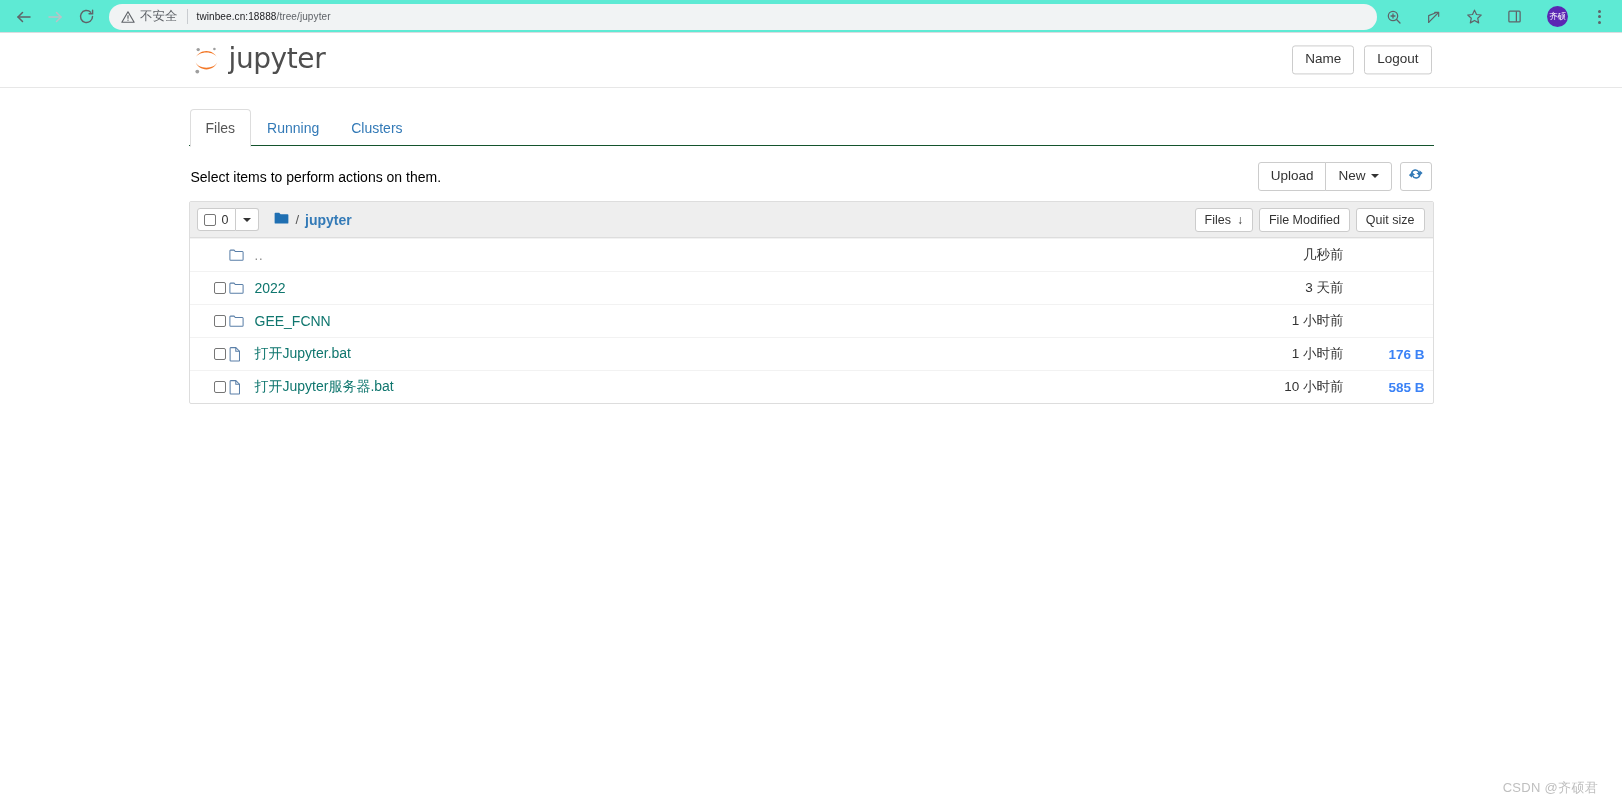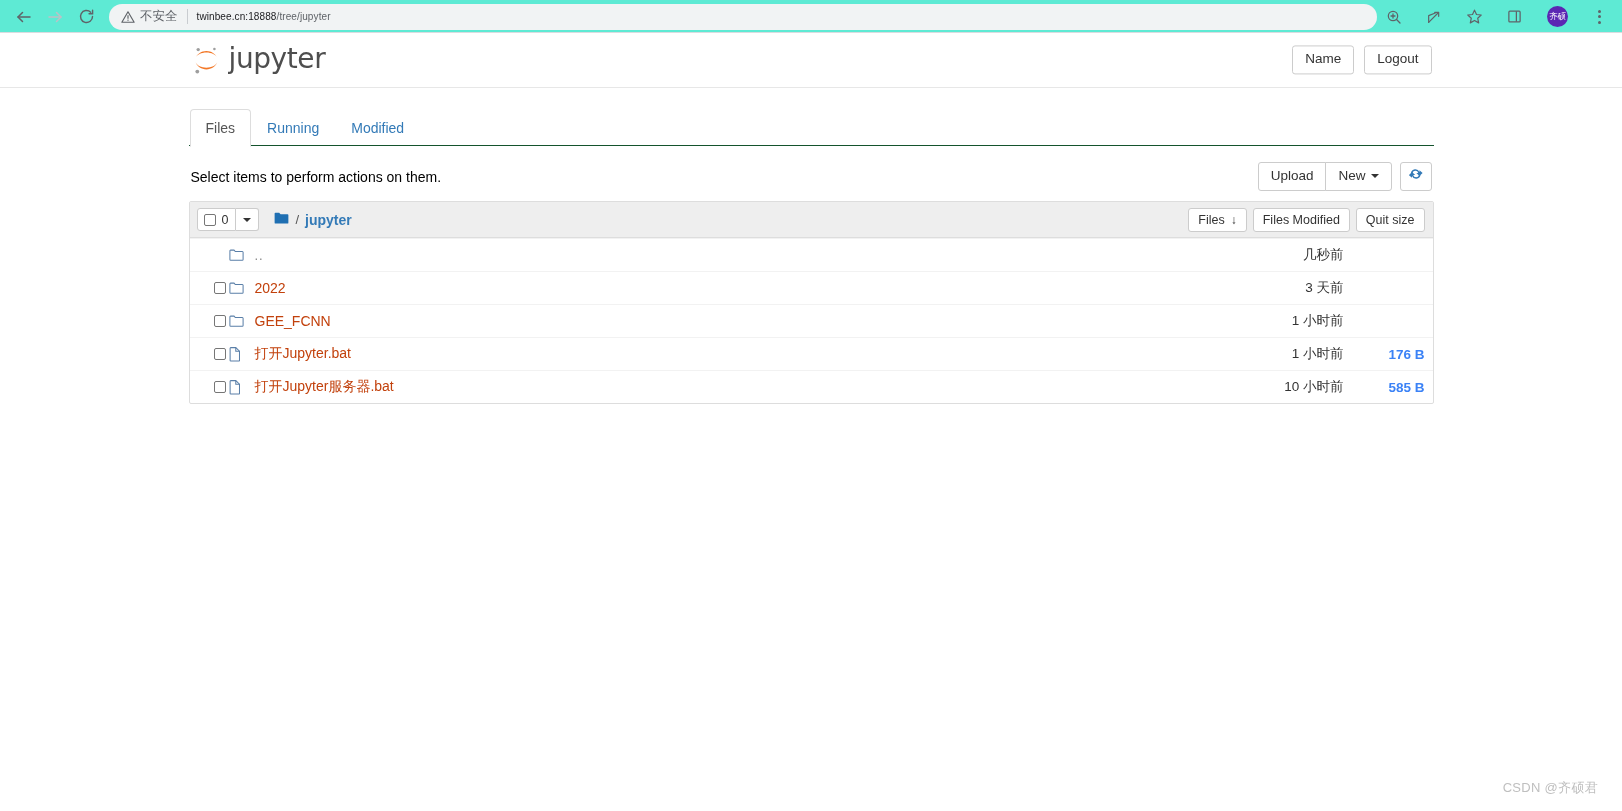--- a/index.html
+++ b/index.html
@@ -284,21 +284,21 @@
     align-items: center;
     border-top: 1px solid #f2f2f2;
     padding: 0 8px 0 7px;
     position: relative;
     font-size: 14px;
   }
   .row:first-child { border-top: none; }
   .row .cb-slot { width: 32px; display: flex; align-items: center; padding-left: 17px; }
   .row .icon-slot { width: 26px; display: flex; align-items: center; color: #5a7fa8; }
   .row .name {
-    color: #c2410c;
+    color: #0f766e;
     cursor: pointer;
     font-size: 14px;
   }
   .row .name.dots { color: #888; font-size: 13px; letter-spacing: 1px; }
   .row .spacer { flex: 1; }
   .row .modified {
     font-size: 13.5px;
     color: #333;
     text-align: right;
     width: 150px;
@@ -430,21 +430,21 @@
         <button class="btn">Logout</button>
       </div>
     </div>
   </div>
 
   <div class="jp-main">
 
     <div class="tabs">
       <div class="tab active">Files</div>
       <div class="tab">Running</div>
-      <div class="tab">Modified</div>
+      <div class="tab">Clusters</div>
     </div>
 
     <div class="actions-row">
       <div class="hint-text">Select items to perform actions on them.</div>
       <div class="actions-right">
         <div class="btn-group">
           <button class="btn">Upload</button>
           <button class="btn"><span>New</span><span class="caret"></span></button>
         </div>
         <button class="btn btn-refresh">
@@ -477,21 +477,21 @@
               </svg>
           </span>
           <span class="bc-sep">/</span>
           <span class="bc-link">jupyter</span>
         </div>
         <div class="sorters">
           <div class="sorter">
             <span>Files</span>
             <span class="sort-arrow">↓</span>
           </div>
-          <div class="sorter">Files Modified</div>
+          <div class="sorter">File Modified</div>
           <div class="sorter">Quit size</div>
         </div>
       </div>
 
       <div class="row">
         <div class="cb-slot"></div>
         <div class="icon-slot">
           <svg width="15" height="13" viewBox="0 0 16 14" fill="none" stroke="#5a7fa8" stroke-width="1.1">
               <path d="M.9 2.0a.8.8 0 0 1 .8-.8h3.6l1.4 1.6h7.6a.8.8 0 0 1 .8.8v7.6a.8.8 0 0 1-.8.8H1.7a.8.8 0 0 1-.8-.8z"></path>
             </svg>

